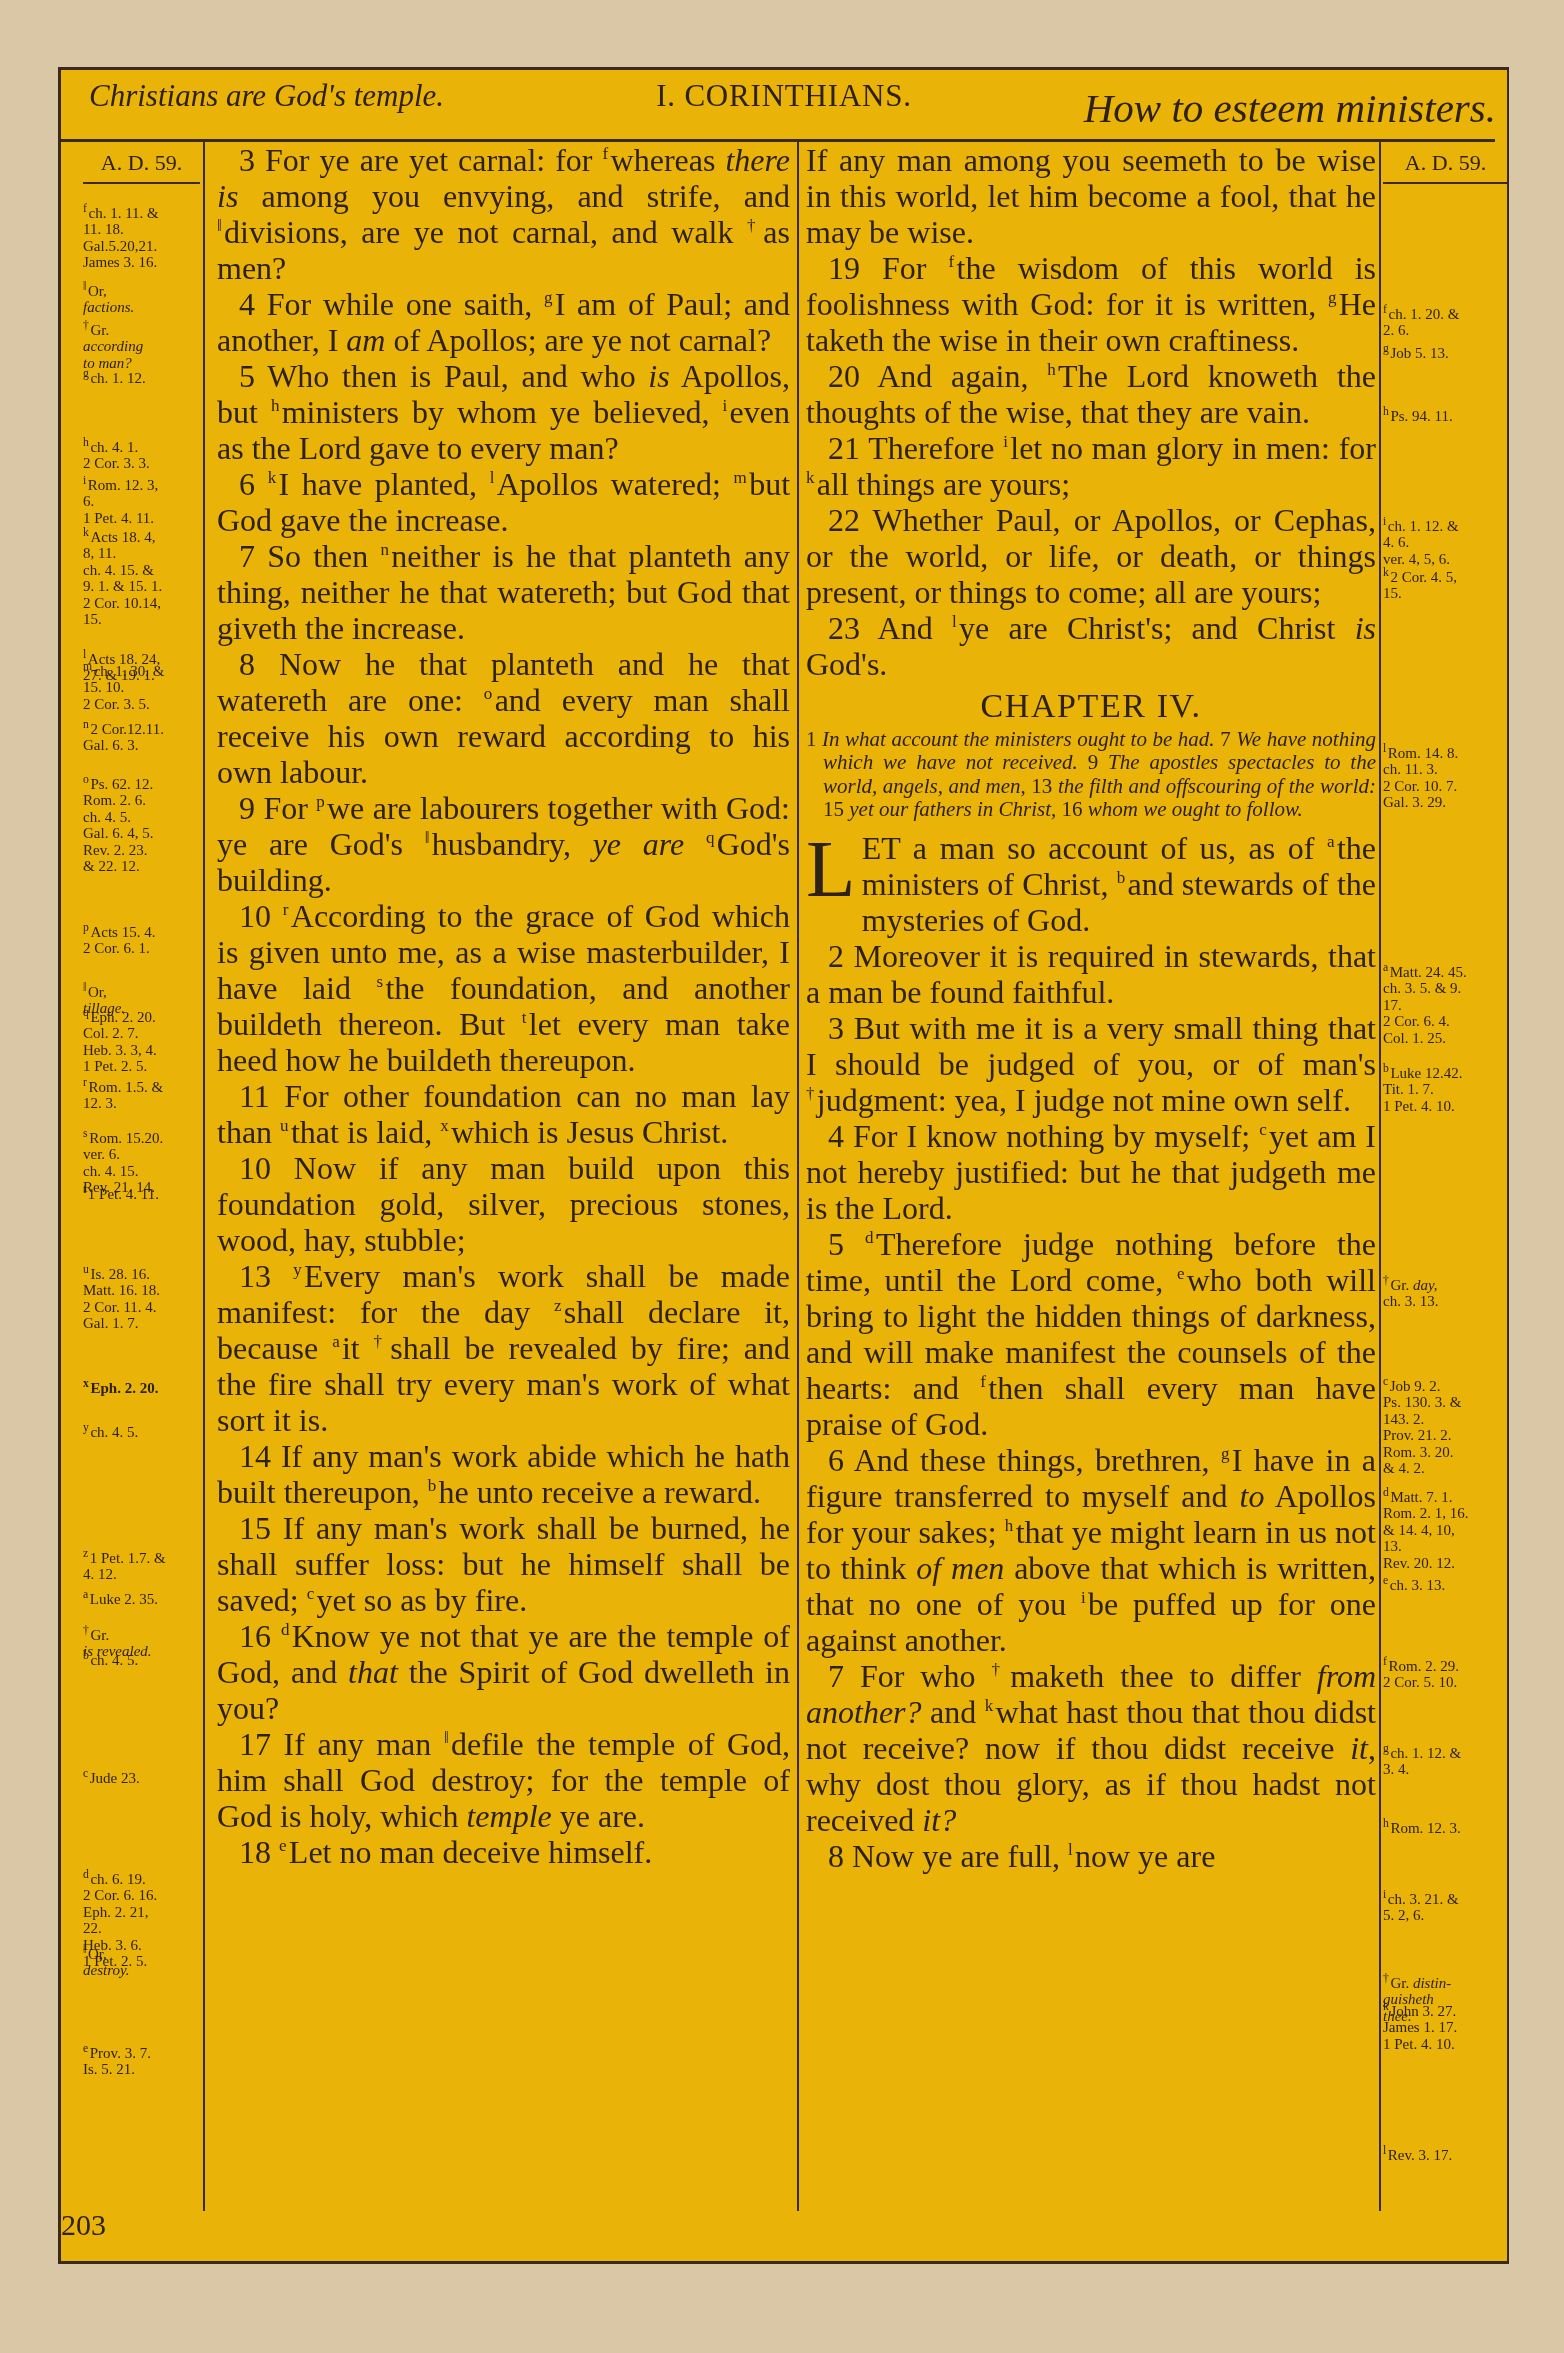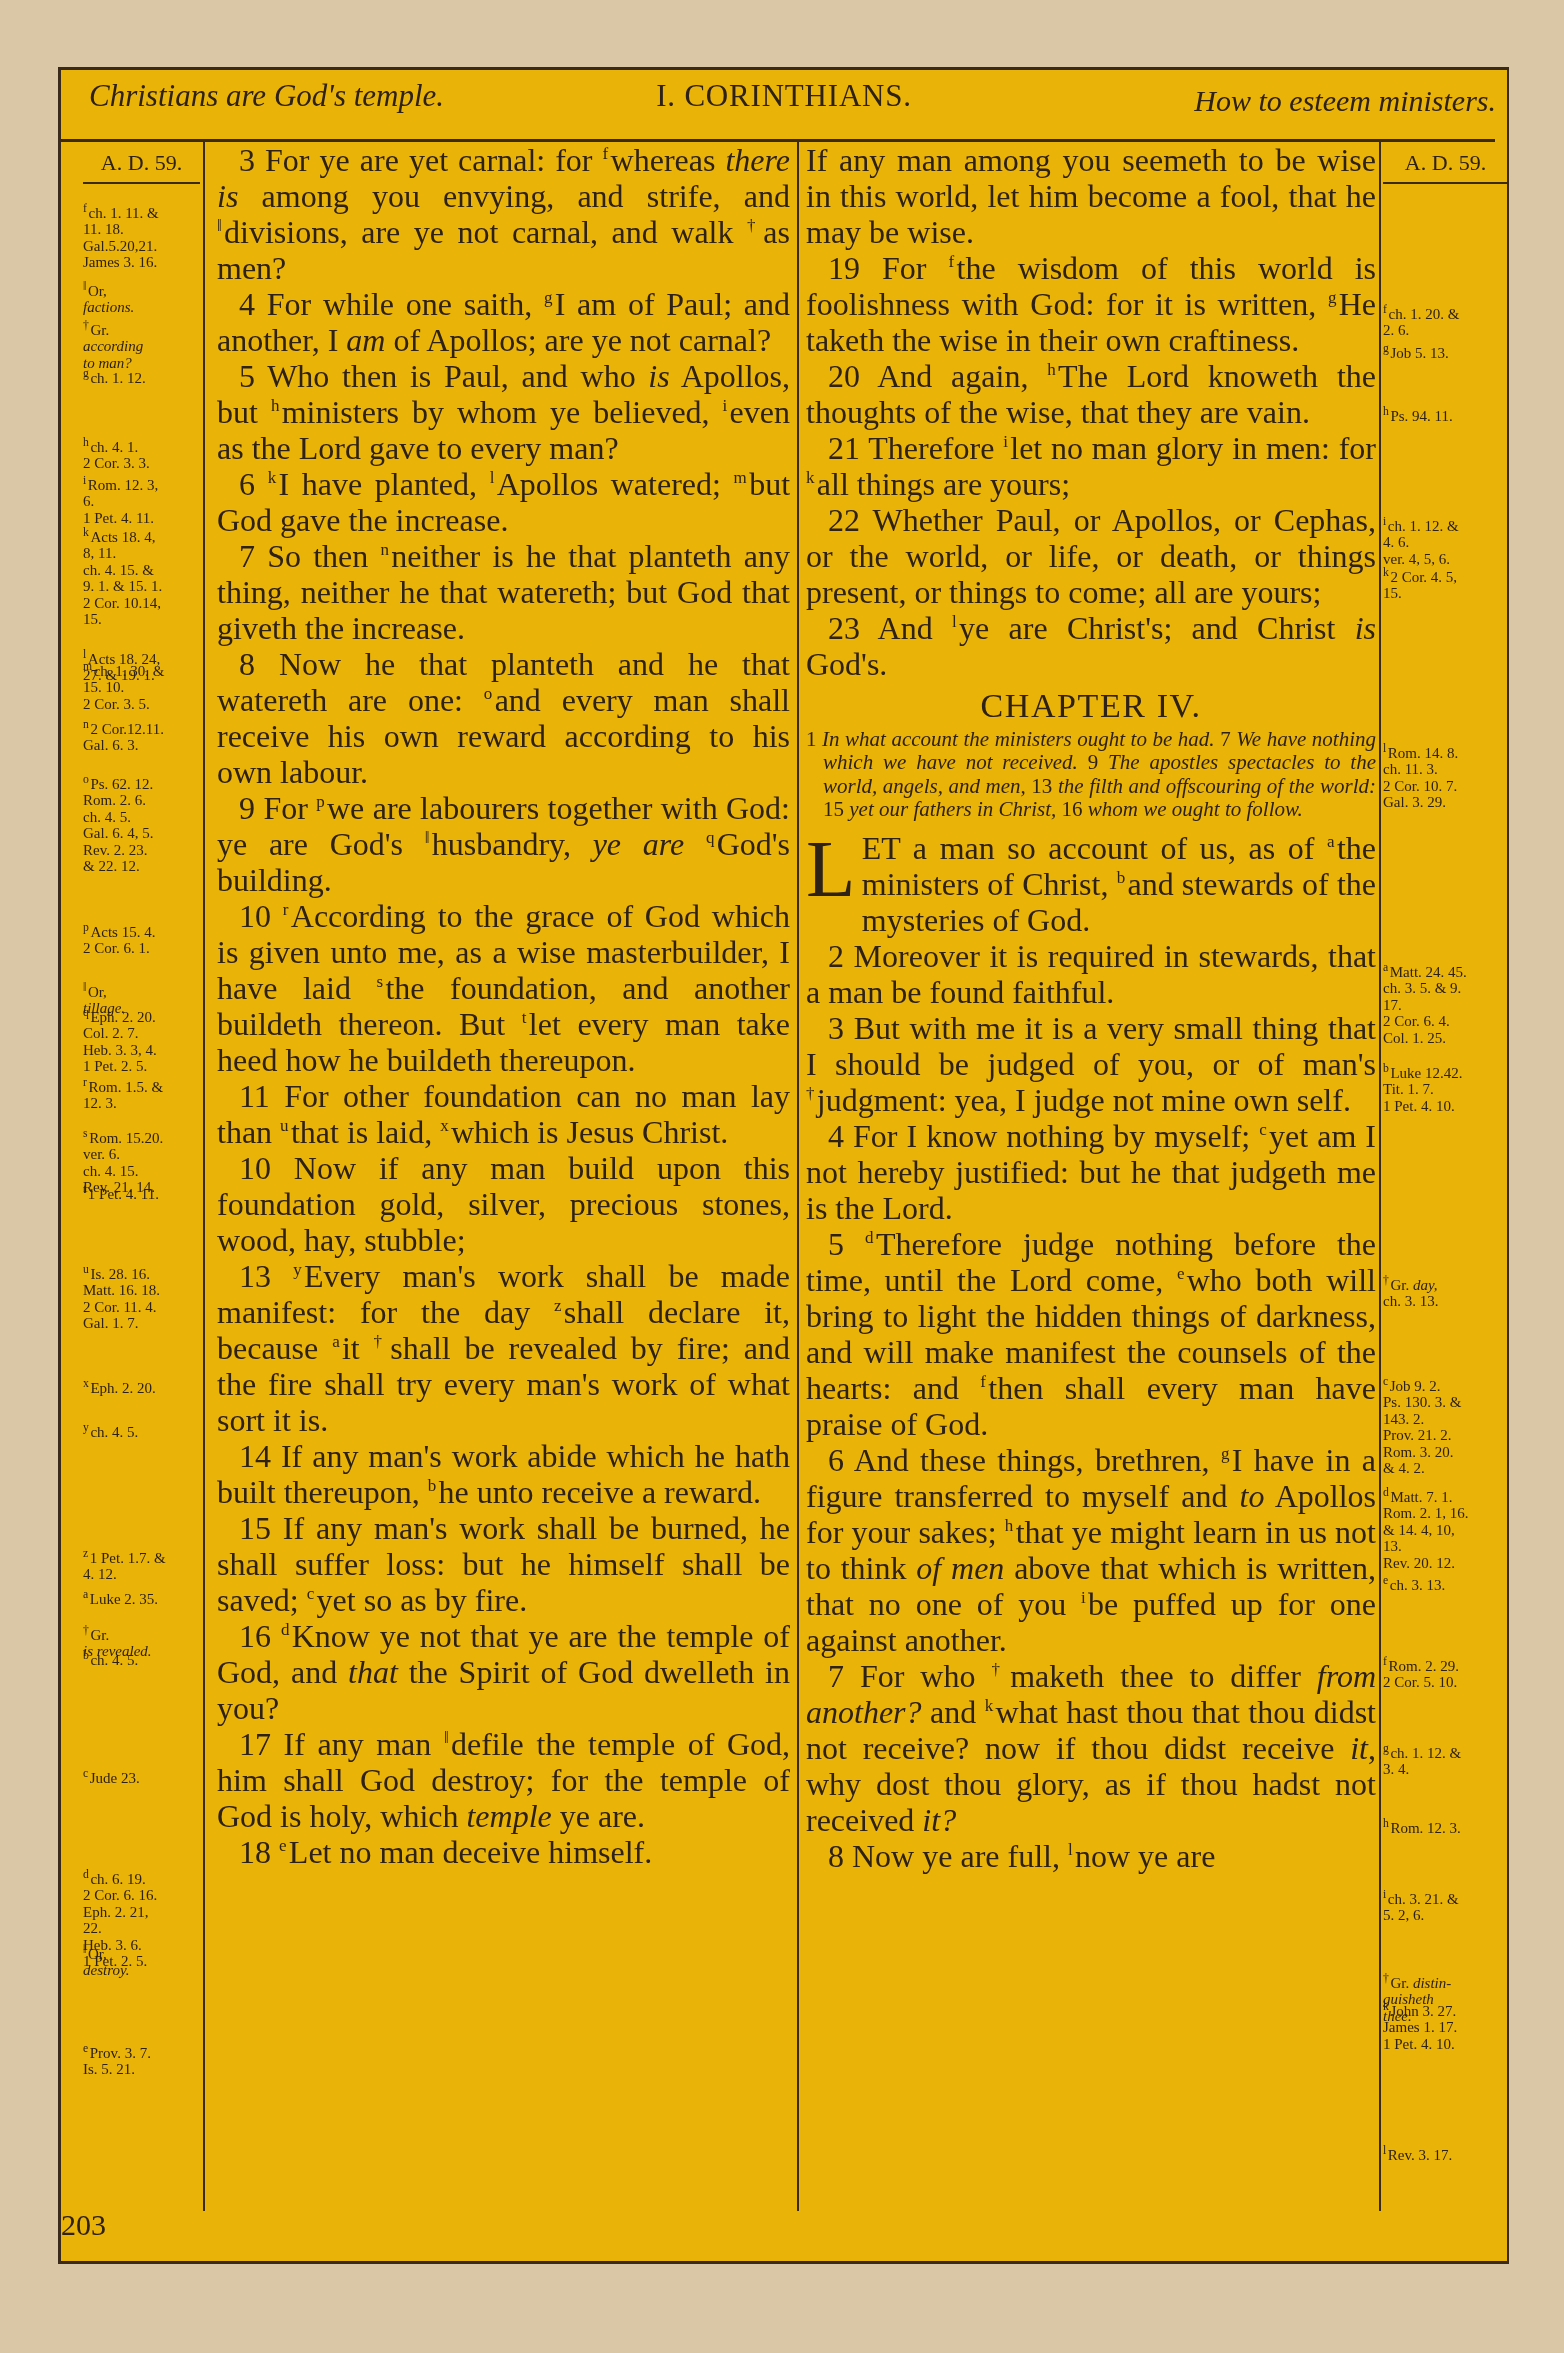--- a/index.html
+++ b/index.html
@@ -3,21 +3,21 @@
 <meta charset="utf-8">
 <style>
   html,body{margin:0;padding:0;}
   body{width:1565px;height:2354px;background:#d9c7a6;position:relative;overflow:hidden;
        font-family:"Liberation Serif","DejaVu Serif",serif;color:#2e2116;}
   .page{position:absolute;left:58px;top:67px;width:1451px;height:2197px;background:#eab308;
         border:3.1px solid #3a2a1c;border-right-width:2.3px;box-sizing:border-box;}
   .running-head{position:absolute;left:0;right:0;top:0;height:77px;}
   .rh-left{position:absolute;left:28px;top:7.8px;font-style:italic;font-size:31px;}
   .rh-center{position:absolute;left:0;right:0;top:7.8px;text-align:center;font-size:31px;letter-spacing:0.8px;}
-  .rh-right{position:absolute;right:11px;top:14px;font-style:italic;font-size:30px;}
+  .rh-right{position:absolute;right:11px;top:14px;font-style:italic;font-size:41px;}
   .head-rule{position:absolute;left:0;right:12.5px;top:69px;border-top:3.1px solid #3a2a1c;}
   .col{position:absolute;top:72px;}
   .margin-left{left:22px;width:117px;}
   .margin-right{left:1322px;width:125px;}
   .vrule{position:absolute;top:72px;bottom:50px;border-left:2.3px solid #3a2a1c;}
   .ad{font-size:22px;text-align:center;padding:7.8px 0 6.3px;border-bottom:2.3px solid #3a2a1c;margin-bottom:4.7px;}
   .ref{position:absolute;left:0;width:117px;font-size:15px;line-height:16.4px;}
   .ref .m{font-size:11.7px;vertical-align:super;line-height:0;margin-right:1.6px;}
   .ref .it{font-style:italic;}
   .text-col{font-size:32px;line-height:36px;text-align:justify;}
@@ -57,21 +57,21 @@
       <div class="ref" style="top: 521px;"><span class="m">m</span><span>ch. 1. 30. &amp;</span><br><span>15. 10.</span><br><span>2 Cor. 3. 5.</span></div>
       <div class="ref" style="top: 579px;"><span class="m">n</span><span>2 Cor.12.11.</span><br><span>Gal. 6. 3.</span></div>
       <div class="ref" style="top: 634px;"><span class="m">o</span><span>Ps. 62. 12.</span><br><span>Rom. 2. 6.</span><br><span>ch. 4. 5.</span><br><span>Gal. 6. 4, 5.</span><br><span>Rev. 2. 23.</span><br><span>&amp; 22. 12.</span></div>
       <div class="ref" style="top: 782px;"><span class="m">p</span><span>Acts 15. 4.</span><br><span>2 Cor. 6. 1.</span></div>
       <div class="ref" style="top: 842px;"><span class="m">‖</span><span>Or,</span><br><span class="it">tillage.</span><br></div>
       <div class="ref" style="top: 867px;"><span class="m">q</span><span>Eph. 2. 20.</span><br><span>Col. 2. 7.</span><br><span>Heb. 3. 3, 4.</span><br><span>1 Pet. 2. 5.</span></div>
       <div class="ref" style="top: 937px;"><span class="m">r</span><span>Rom. 1.5. &amp;</span><br><span>12. 3.</span></div>
       <div class="ref" style="top: 988px;"><span class="m">s</span><span>Rom. 15.20.</span><br><span>ver. 6.</span><br><span>ch. 4. 15.</span><br><span>Rev. 21. 14.</span></div>
       <div class="ref" style="top: 1044px;"><span class="m">t</span><span>1 Pet. 4. 11.</span></div>
       <div class="ref" style="top: 1124px;"><span class="m">u</span><span>Is. 28. 16.</span><br><span>Matt. 16. 18.</span><br><span>2 Cor. 11. 4.</span><br><span>Gal. 1. 7.</span></div>
-      <div class="ref" style="top: 1238px;"><span class="m">x</span><span>Eph. 2. 20.</span></div>
+      <div class="ref" style="top: 1238px; font-weight: bold;"><span class="m">x</span><span>Eph. 2. 20.</span></div>
       <div class="ref" style="top: 1282px;"><span class="m">y</span><span>ch. 4. 5.</span></div>
       <div class="ref" style="top: 1408px;"><span class="m">z</span><span>1 Pet. 1.7. &amp;</span><br><span>4. 12.</span></div>
       <div class="ref" style="top: 1449px;"><span class="m">a</span><span>Luke 2. 35.</span></div>
       <div class="ref" style="top: 1485px;"><span class="m">†</span><span>Gr.</span><br><span class="it">is revealed.</span><br></div>
       <div class="ref" style="top: 1510px;"><span class="m">b</span><span>ch. 4. 5.</span></div>
       <div class="ref" style="top: 1628px;"><span class="m">c</span><span>Jude 23.</span></div>
       <div class="ref" style="top: 1729px;"><span class="m">d</span><span>ch. 6. 19.</span><br><span>2 Cor. 6. 16.</span><br><span>Eph. 2. 21,</span><br><span>22.</span><br><span>Heb. 3. 6.</span><br><span>1 Pet. 2. 5.</span></div>
       <div class="ref" style="top: 1804px;"><span class="m">‖</span><span>Or,</span><br><span class="it">destroy.</span><br></div>
       <div class="ref" style="top: 1903px;"><span class="m">e</span><span>Prov. 3. 7.</span><br><span>Is. 5. 21.</span></div>
     </div>

